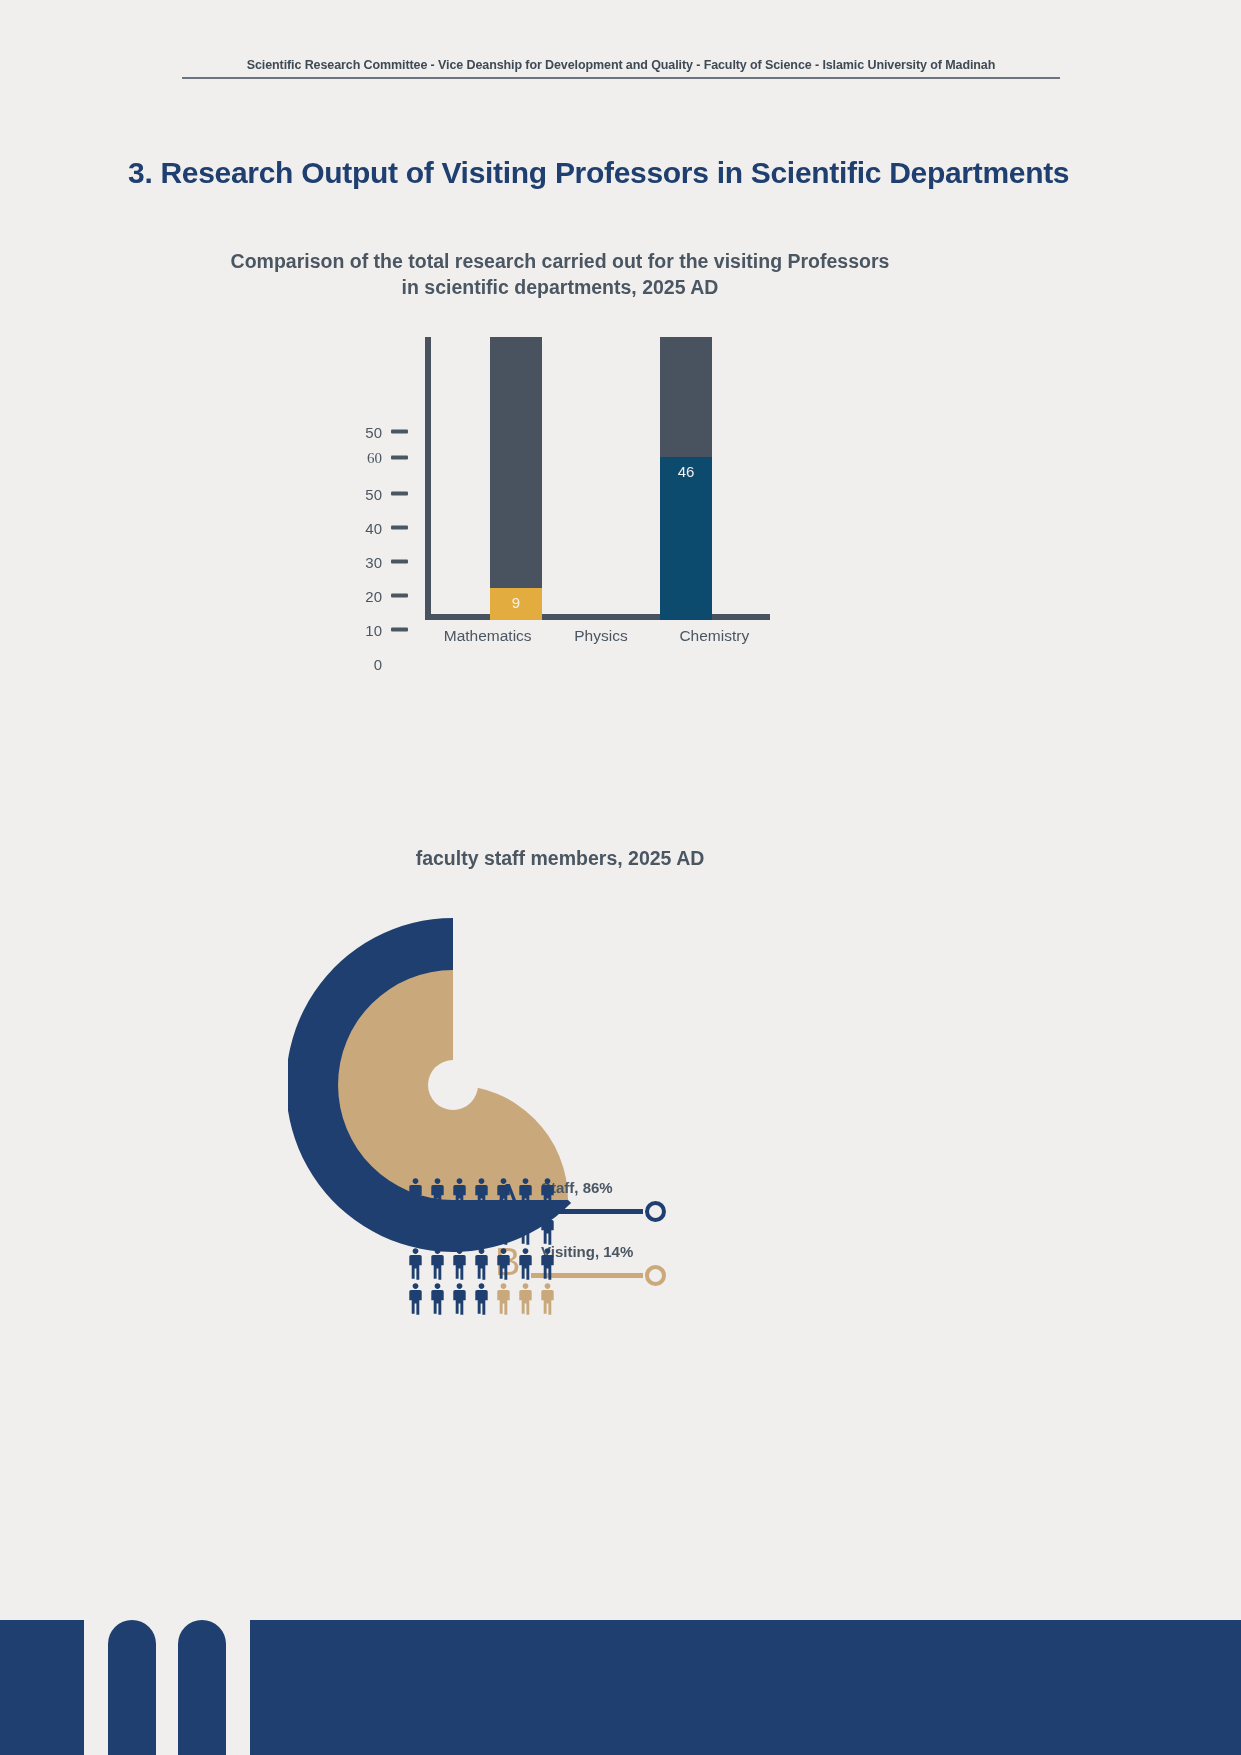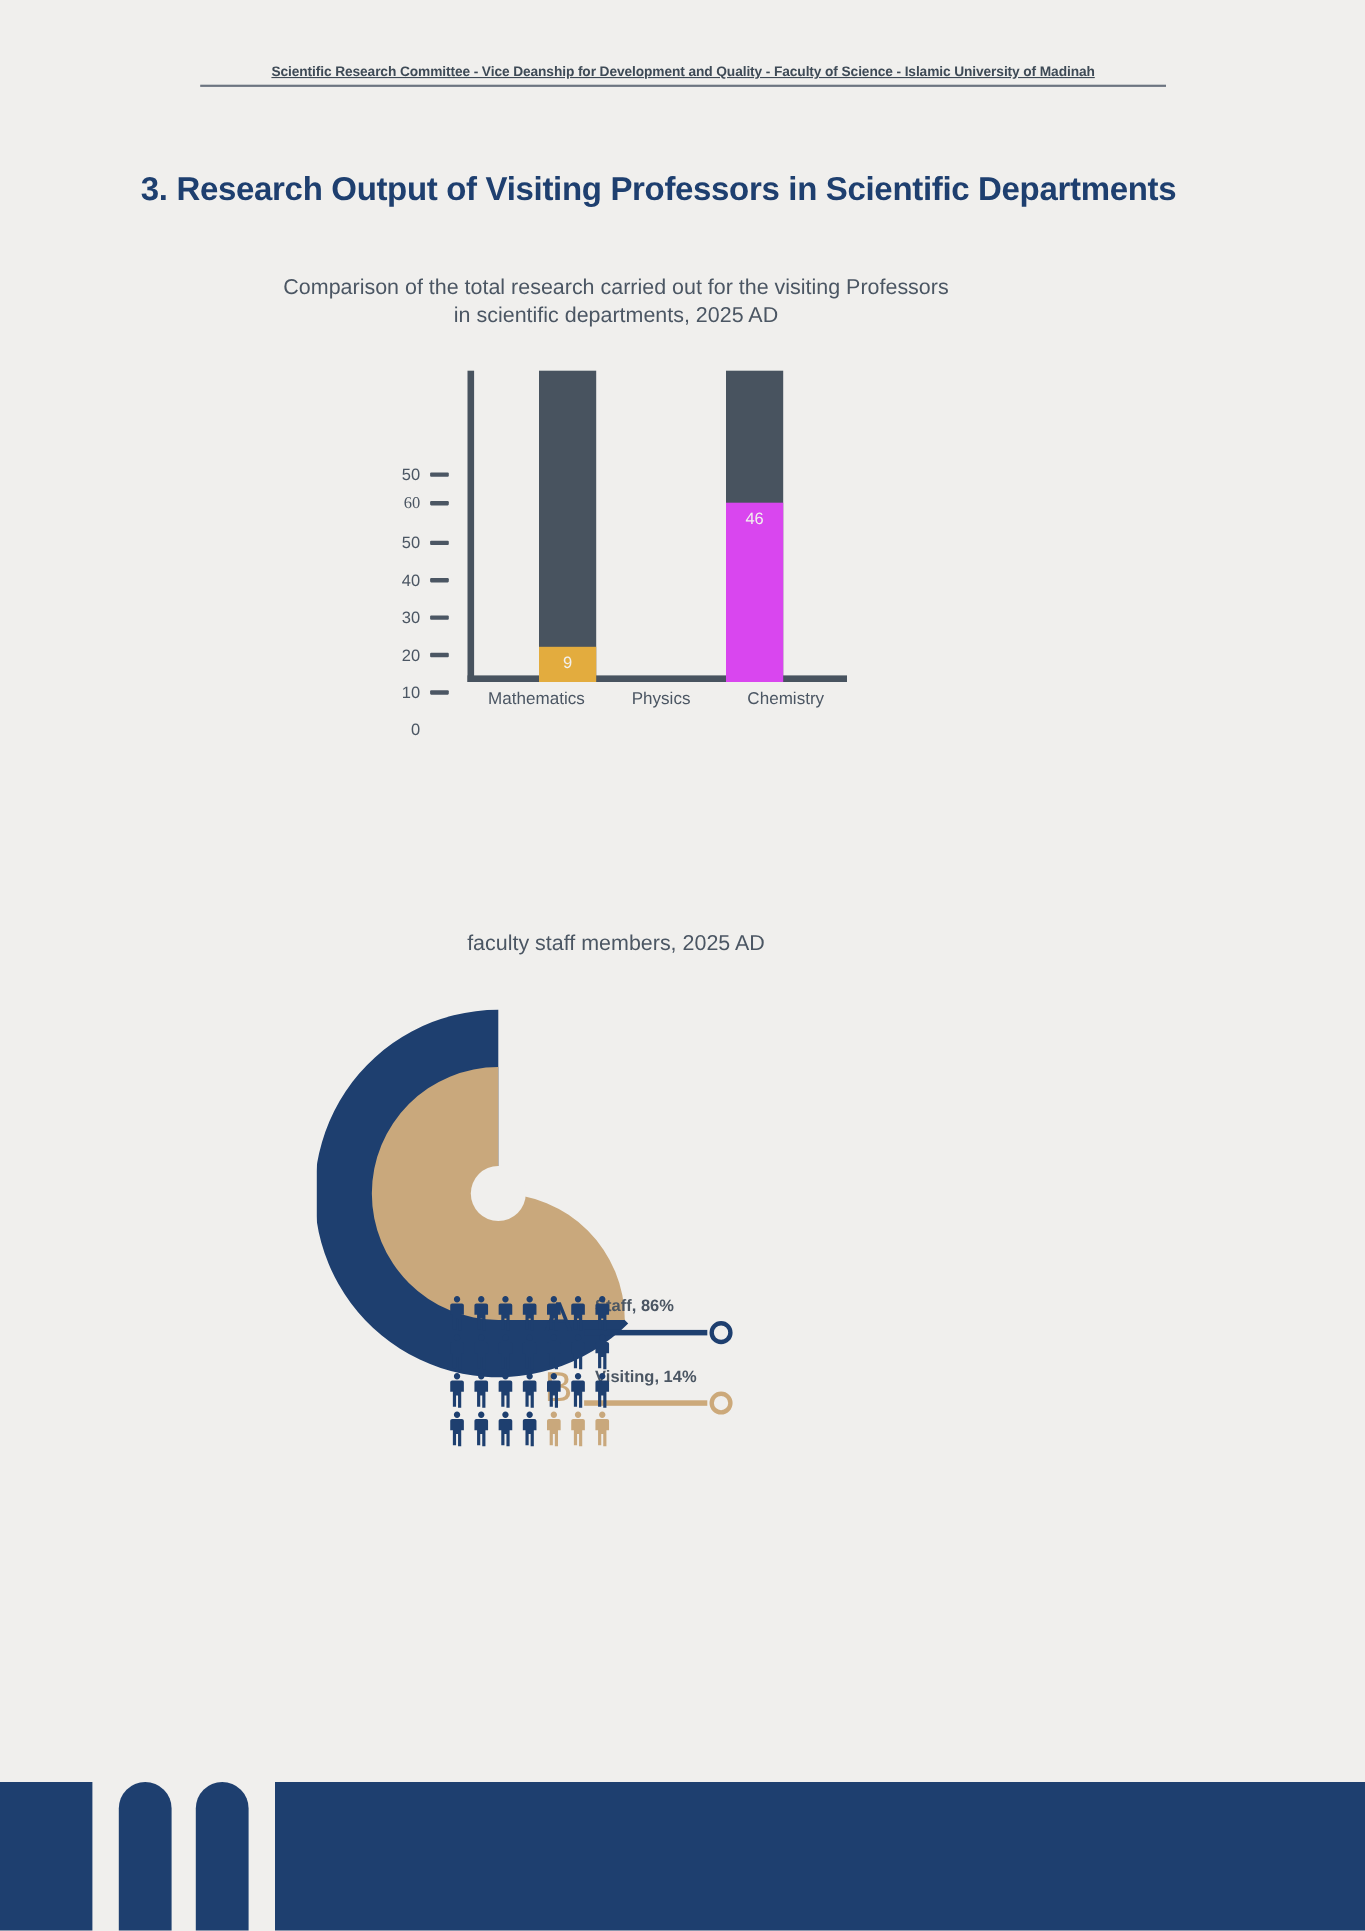--- a/index.html
+++ b/index.html
@@ -22,21 +22,20 @@
     top: 58px;
     width: 878px;
     text-align: center;
   }
   .doc-header .hdr-text {
     font-size: 12.5px;
     font-weight: bold;
     color: #3e4a56;
     letter-spacing: -0.1px;
     white-space: nowrap;
-    text-decoration: underline;
   }
   .doc-header .hdr-rule {
     margin-top: 5px;
     height: 2px;
     background: #6c7480;
     width: 100%;
   }
 
   
   .section-title {
@@ -49,21 +48,21 @@
     letter-spacing: -0.3px;
     white-space: nowrap;
   }
 
   
   .chart-block { position: absolute; }
 
   .chart-title {
     text-align: center;
     font-size: 19.5px;
-    font-weight: normal;
+    font-weight: bold;
     color: #4b5663;
     line-height: 1.35;
   }
 
   
   #bar-chart-block { left: 120px; top: 248px; width: 880px; }
   .bar-chart-area {
     position: relative;
     width: 880px;
     height: 330px;
@@ -310,21 +309,21 @@
 
     <div class="bars-wrap">
       <div class="bar-col">
         <div class="bar-bg"></div>
         <div class="bar-fill" style="height:11.3%; background:#e3ac3e;">
           <span class="bar-value">9</span>
         </div>
       </div>
       <div class="bar-col">
         <div class="bar-bg"></div>
-        <div class="bar-fill" style="height:57.5%; background:#d946ef;">
+        <div class="bar-fill" style="height:57.5%; background:#0c4a6e;">
           <span class="bar-value">46</span>
         </div>
       </div>
     </div>
 
     <div class="x-axis-labels">
       <div class="x-label">Mathematics</div>
       <div class="x-label">Physics</div>
       <div class="x-label">Chemistry</div>
     </div>

